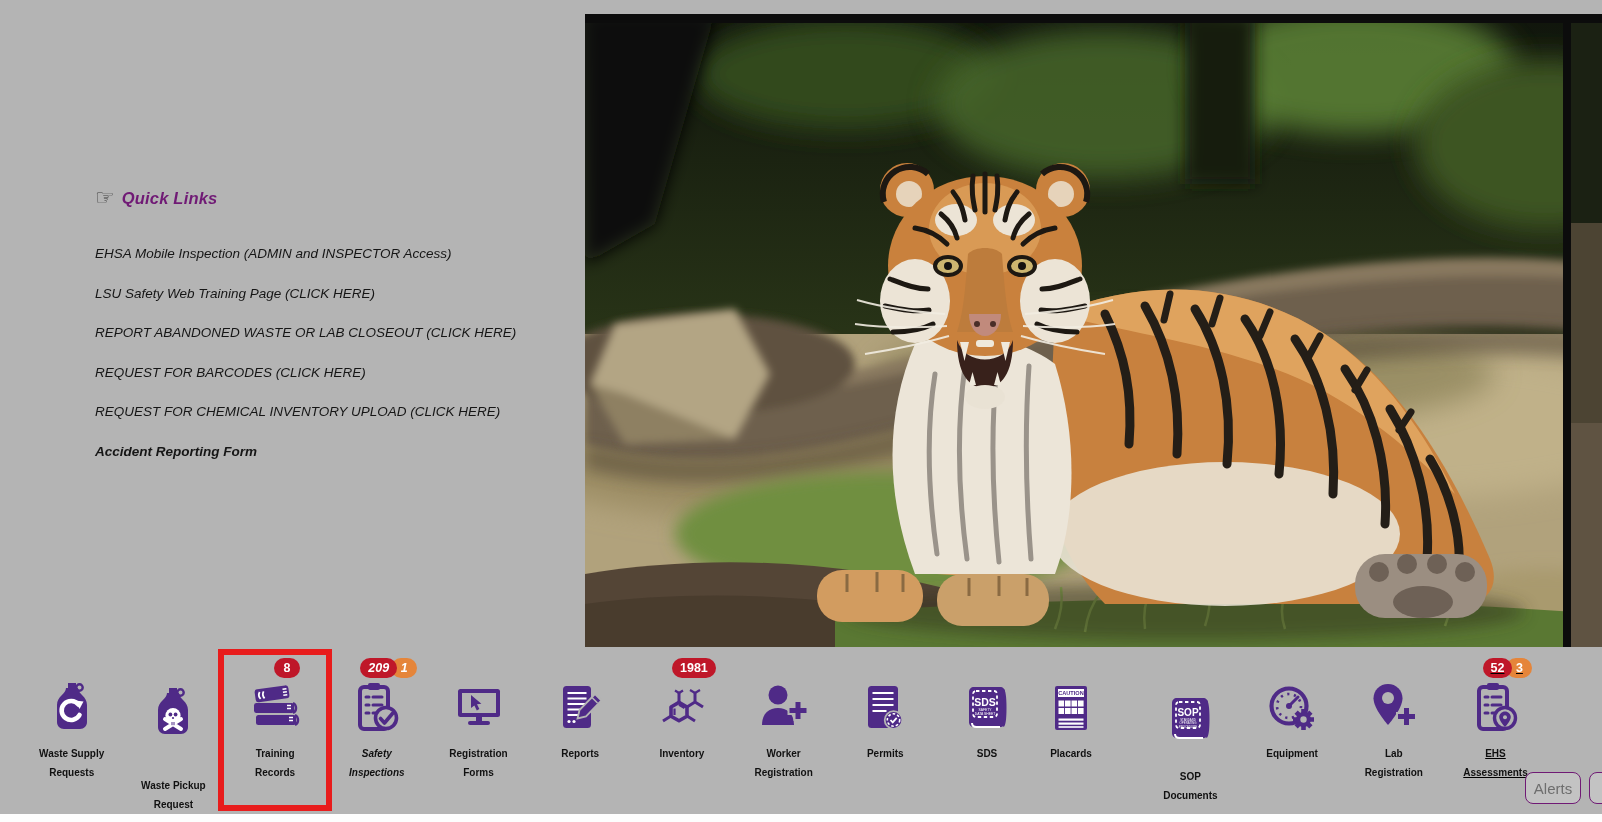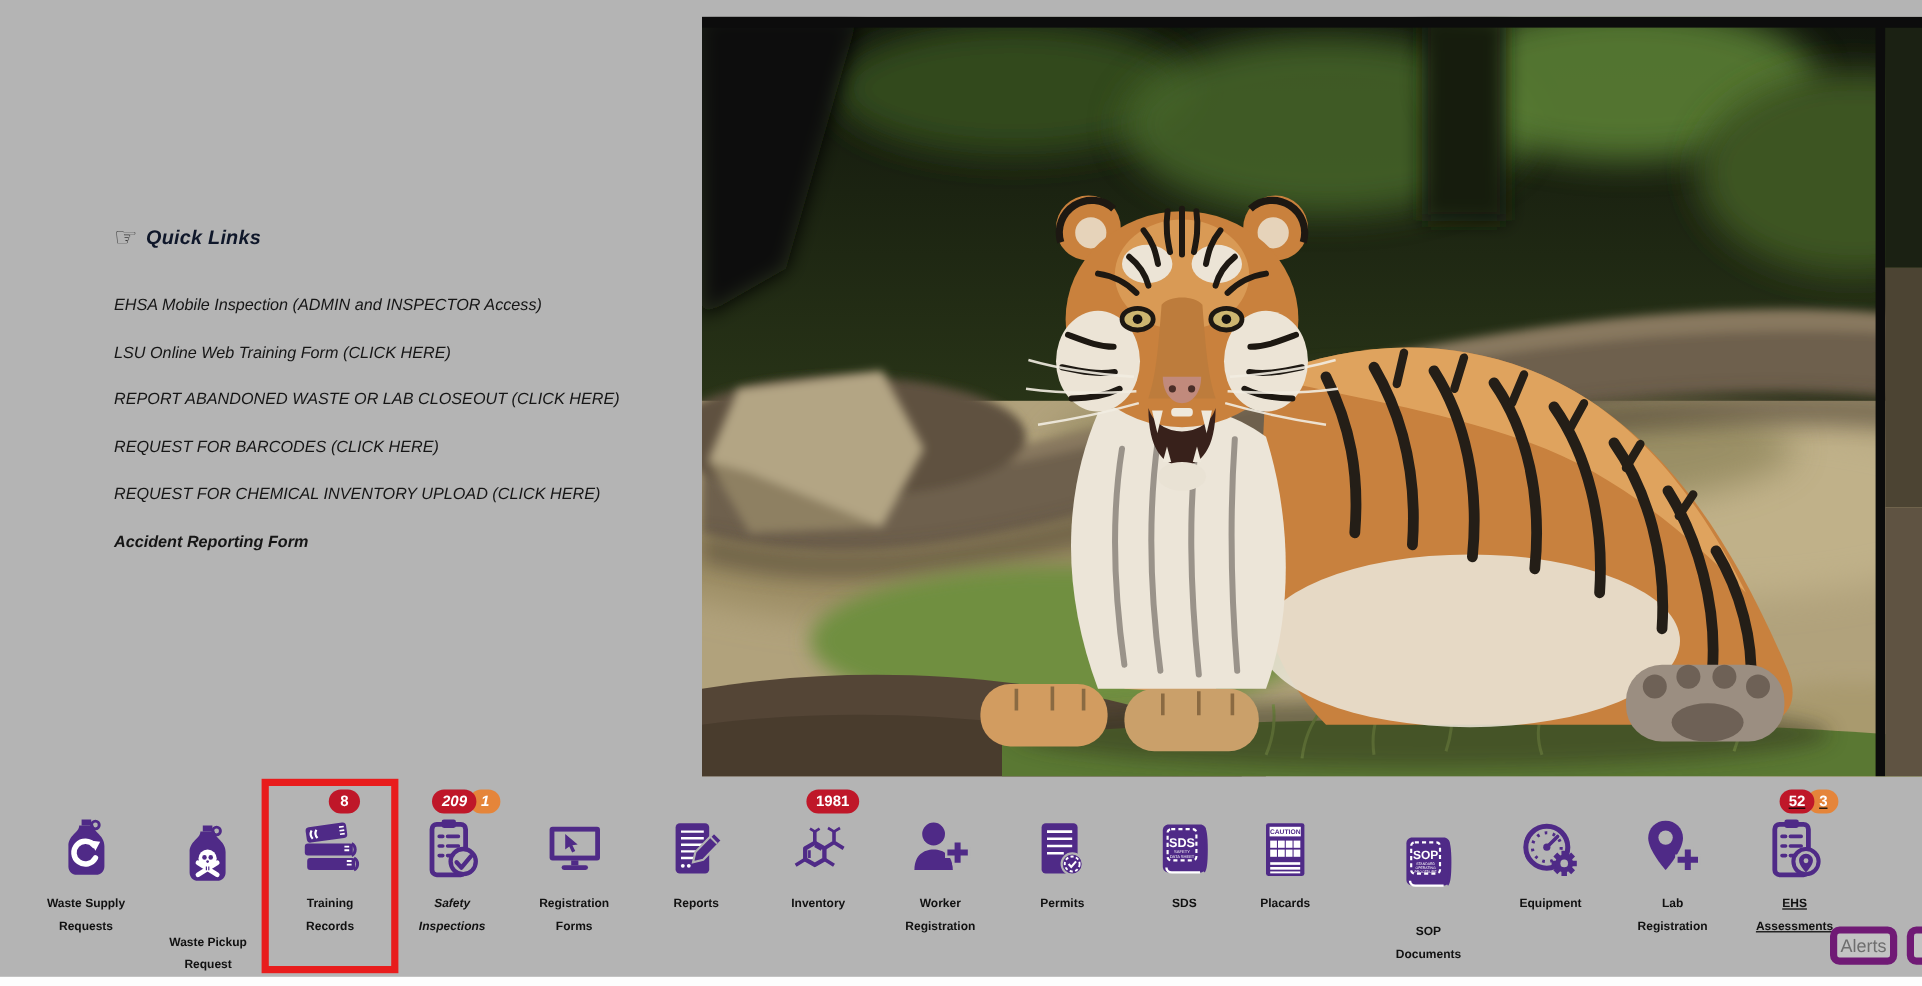--- a/index.html
+++ b/index.html
@@ -3,21 +3,21 @@
 <meta charset="utf-8">
 <style>
   html,body{margin:0;padding:0;}
   body{font-family:"Liberation Sans", sans-serif;}
   #app{position:relative;width:1602px;height:822px;background:#b4b4b4;overflow:hidden;}
 
   
   .quick-links{position:absolute;left:95px;top:188px;width:470px;}
   .ql-header{display:flex;align-items:center;color:#3f3f3f;}
   .hand-icon{font-size:22px;line-height:20px;font-style:normal;color:#3a3a3a;margin-right:7px;}
-  .ql-title{font-style:italic;font-weight:600;font-size:16.5px;letter-spacing:.2px;color:#0f172a;}
+  .ql-title{font-style:italic;font-weight:600;font-size:16.5px;letter-spacing:.2px;color:#701a75;}
   .ql-list{margin-top:38px;}
   .ql-link{font-style:italic;font-size:13.5px;color:#161616;margin-bottom:24.5px;cursor:pointer;white-space:nowrap;}
   .ql-link.bold{font-weight:bold;}
 
   
   .banner{position:absolute;left:585px;top:14px;width:1017px;height:633px;}
   .banner svg{display:block;}
 
   
   #toolbar{position:absolute;left:0;top:655px;width:1602px;height:160px;}
@@ -25,40 +25,40 @@
   .tool-cell.highlighted{outline:6px solid #e81c1c;}
   .badge-row{height:22px;margin-top:2px;display:flex;align-items:center;transform:translateX(12px);position:relative;z-index:2;}
   .badge{display:inline-block;min-width:10px;padding:2px 8px;border-radius:12px;font-size:12.5px;font-weight:bold;color:#fff;text-align:center;line-height:16px;}
   .badge.red{background:#bf1729;position:relative;z-index:2;}
   .badge.orange{background:#e5853a;margin-left:-6px;z-index:1;}
   .tool-icon{width:56px;height:58px;display:flex;align-items:center;justify-content:center;}
   .tool-label{margin-top:7px;font-size:10px;font-weight:bold;color:#111;text-align:center;line-height:19px;white-space:nowrap;}
   .tool-cell.partial .tool-label{width:100%;text-align:right;padding-right:88px;box-sizing:border-box;}
 
   
-  .overlay-btn{position:absolute;top:772px;height:32px;background:#c3c3c3;border:6px solid #701a75;border-radius:8px;
+  .overlay-btn{position:absolute;top:772px;height:32px;background:#c3c3c3;border:1px solid #701a75;border-radius:8px;
     color:#6e6e6e;font-size:15px;display:flex;align-items:center;justify-content:center;cursor:pointer;box-sizing:border-box;}
   #alerts-btn{left:1525px;width:56px;}
   #partial-btn{left:1589px;width:44px;}
 
   .bottom-strip{position:absolute;left:0;top:814px;width:1602px;height:8px;background:#fdfdfd;}
 </style>
 </head>
 <body>
 
 <div id="app">
 
   <div class="quick-links">
     <div class="ql-header">
       <span class="hand-icon">☞</span>
       <span class="ql-title">Quick Links</span>
     </div>
     <div class="ql-list" id="ql-list">
         <div class="ql-link">EHSA Mobile Inspection (ADMIN and INSPECTOR Access)</div>
-        <div class="ql-link">LSU Online Web Training Form (CLICK HERE)</div>
+        <div class="ql-link">LSU Safety Web Training Page (CLICK HERE)</div>
         <div class="ql-link">REPORT ABANDONED WASTE OR LAB CLOSEOUT (CLICK HERE)</div>
         <div class="ql-link">REQUEST FOR BARCODES (CLICK HERE)</div>
         <div class="ql-link">REQUEST FOR CHEMICAL INVENTORY UPLOAD (CLICK HERE)</div>
         <div class="ql-link bold">Accident Reporting Form</div>
       </div>
   </div>
 
   <div class="banner">
     <svg width="1017" height="633" viewBox="0 0 1017 633">
       <defs>

